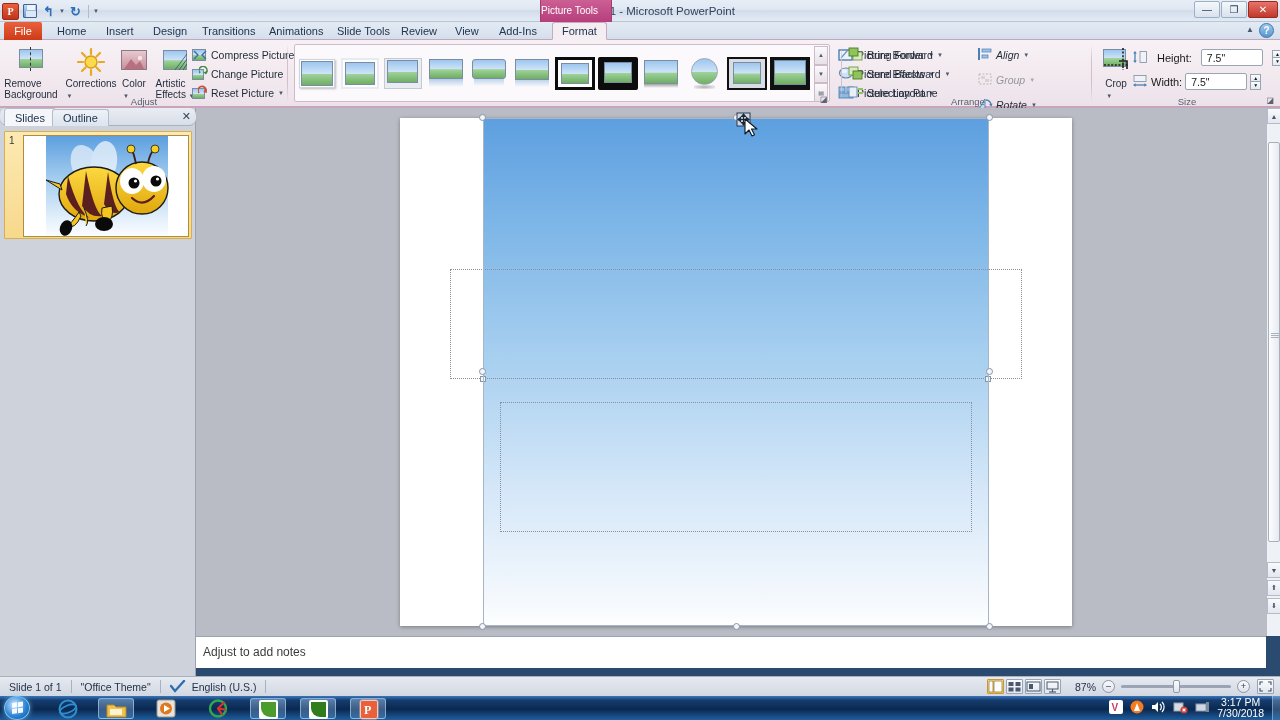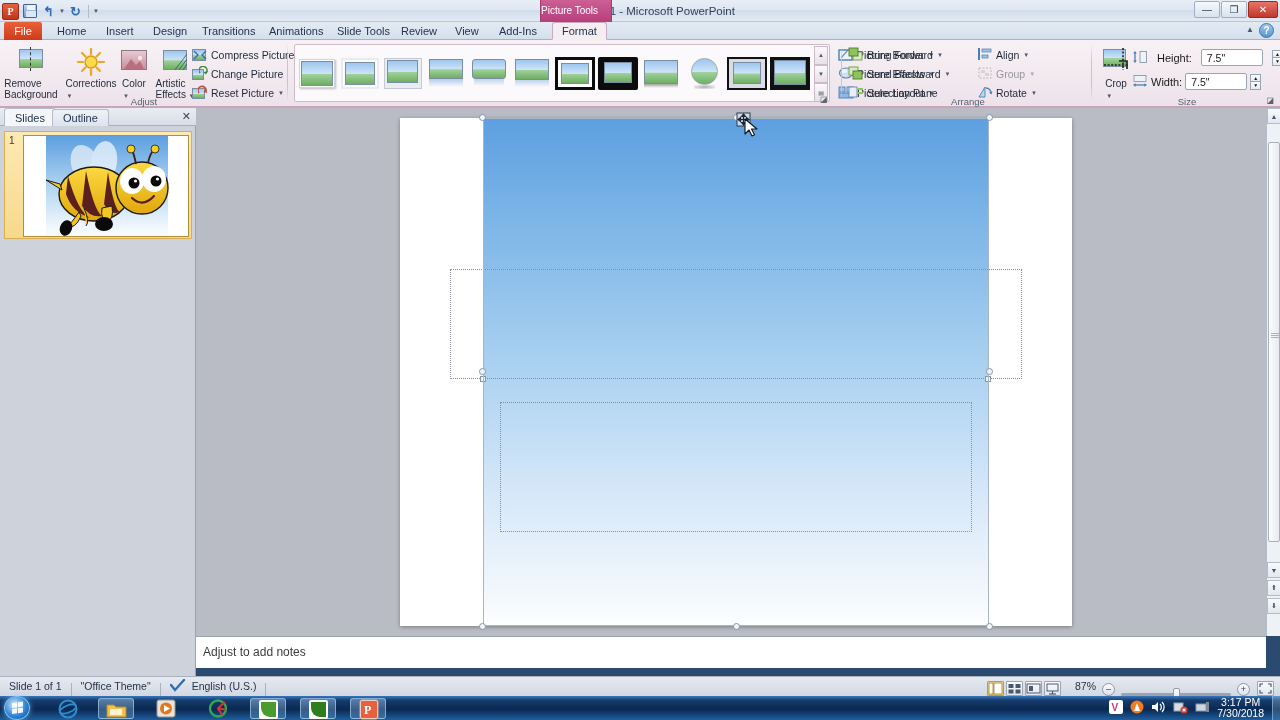--- a/index.html
+++ b/index.html
@@ -88,21 +88,21 @@
   .thumb{width:40px;height:33px;position:relative;flex:0 0 40px;}
   .gscroll{position:absolute;right:1px;top:1px;width:14px;height:56px;display:flex;flex-direction:column;}
   .gsb{flex:1;border:1px solid #cdbcc8;background:linear-gradient(to bottom,#fbf9fb,#e8e0e6);
     display:flex;align-items:center;justify-content:center;font-size:6px;color:#4a5a6e;}
   .dlg{position:absolute;font-size:8px;color:#5b6470;}
 
   
   .leftpane{position:absolute;left:0;top:108px;width:196px;height:568px;background:#cdd2db;
     border-right:1px solid #9aa3b0;}
   .ptabs{position:absolute;left:0;top:0;width:196px;height:18px;
-    background:linear-gradient(to bottom,#e9edf3,#d8dee8);border-bottom:1px solid #a8b1be;}
+    background:linear-gradient(to bottom,#e9edf3,#d8dee8);border-bottom:1px solid #a8b1be;border-radius:7px;}
   .ptab{position:absolute;top:1px;height:17px;line-height:17px;padding:0 10px;font-size:11px;color:#22364f;
     border:1px solid #b3bcc8;border-bottom:none;background:linear-gradient(to bottom,#eef2f7,#dde4ee);border-radius:3px 3px 0 0;}
   .ptab.active{background:#f4f6fa;top:0;height:18px;line-height:18px;font-weight:normal;}
   .pclose{position:absolute;right:5px;top:2px;font-size:11px;color:#3a4656;}
   .thumbslot{position:absolute;left:4px;top:23px;width:188px;height:108px;
     background:linear-gradient(to bottom,#fde9b3,#f7d98c);border:1px solid #d8ae4e;border-radius:1px;}
   .slidenum{position:absolute;left:4px;top:3px;font-size:10px;color:#3a3a3a;}
   .thumbframe{position:absolute;left:18px;top:3px;width:166px;height:102px;background:#fff;
     border:1px solid #b08d3a;overflow:hidden;}
 
@@ -128,21 +128,21 @@
   
   .vscroll{position:absolute;left:1266px;top:108px;width:14px;height:528px;background:#eef1f5;border-left:1px solid #b6bcc6;}
   .vthumb{position:absolute;left:1px;top:34px;width:12px;height:400px;border:1px solid #a8b0bc;border-radius:2px;
     background:linear-gradient(to right,#fdfdfe,#e6eaf0);}
   .sbbtn{position:absolute;left:0;width:14px;height:16px;display:flex;align-items:center;justify-content:center;
     font-size:7px;color:#49566a;background:linear-gradient(to bottom,#f8fafc,#e3e8ef);border:1px solid #b6bcc6;}
 
   
   .status{position:absolute;left:0;top:676px;width:1280px;height:20px;
     background:linear-gradient(to bottom,#e6eaf1,#d2d8e2);border-top:1px solid #aab2bf;
-    display:flex;align-items:flex-end;font-size:10.5px;color:#253349;}
+    display:flex;align-items:center;font-size:10.5px;color:#253349;}
   .st-item{padding:0 9px;height:20px;line-height:20px;white-space:nowrap;}
   .st-sep{width:1px;height:13px;background:#a9b2c0;}
   .viewbtn{width:17px;height:15px;border:1px solid #9aa4b2;margin-right:2px;background:linear-gradient(to bottom,#fafbfd,#e2e7ee);
     position:relative;border-radius:1px;}
   .viewbtn.active{background:linear-gradient(to bottom,#fde8a8,#f7cf6a);border-color:#c79a36;}
   .zslider{width:110px;height:3px;background:#9aa4b2;border-radius:2px;position:relative;margin:0 6px;}
   .zknob{position:absolute;left:52px;top:-5px;width:7px;height:13px;background:linear-gradient(to bottom,#fbfcfe,#dfe5ed);
     border:1px solid #909aa8;border-radius:2px;}
   .zbtn{width:13px;height:13px;border-radius:50%;border:1px solid #8d96a5;
     background:linear-gradient(to bottom,#fafbfd,#dde3ea);font-size:9px;line-height:11px;text-align:center;color:#2b3a4f;}
@@ -434,21 +434,21 @@
           <div class="icon16">
             <svg width="16" height="14">
                 <rect x="1" y="2" width="8" height="10" fill="#e9eff7" stroke="#5f86b3" stroke-width=".9"></rect>
                 <rect x="10" y="3" width="5" height="2" fill="#8fc45a"></rect>
                 <rect x="10" y="7" width="5" height="2" fill="#8fc45a"></rect>
               </svg>
           </div>
           <span class="cap">Selection Pane</span>
         </div>
       </div>
-      <div style="position:absolute;left:133px;top:6px;display:flex;flex-direction:column;gap:2px;">
+      <div style="position:absolute;left:133px;top:6px;display:flex;flex-direction:column;gap:8px;font-style:italic;">
         <div class="smrow">
           <div class="icon16">
             <svg width="16" height="14">
                 <rect x="1" y="1" width="2" height="12" fill="#4a7fb5"></rect>
                 <rect x="5" y="2" width="9" height="3" fill="#9cc2e8" stroke="#4a7fb5" stroke-width=".7"></rect>
                 <rect x="5" y="8" width="6" height="3" fill="#9cc2e8" stroke="#4a7fb5" stroke-width=".7"></rect>
               </svg>
           </div>
           <span class="cap">Align</span>
           <span class="drop">▼</span>

